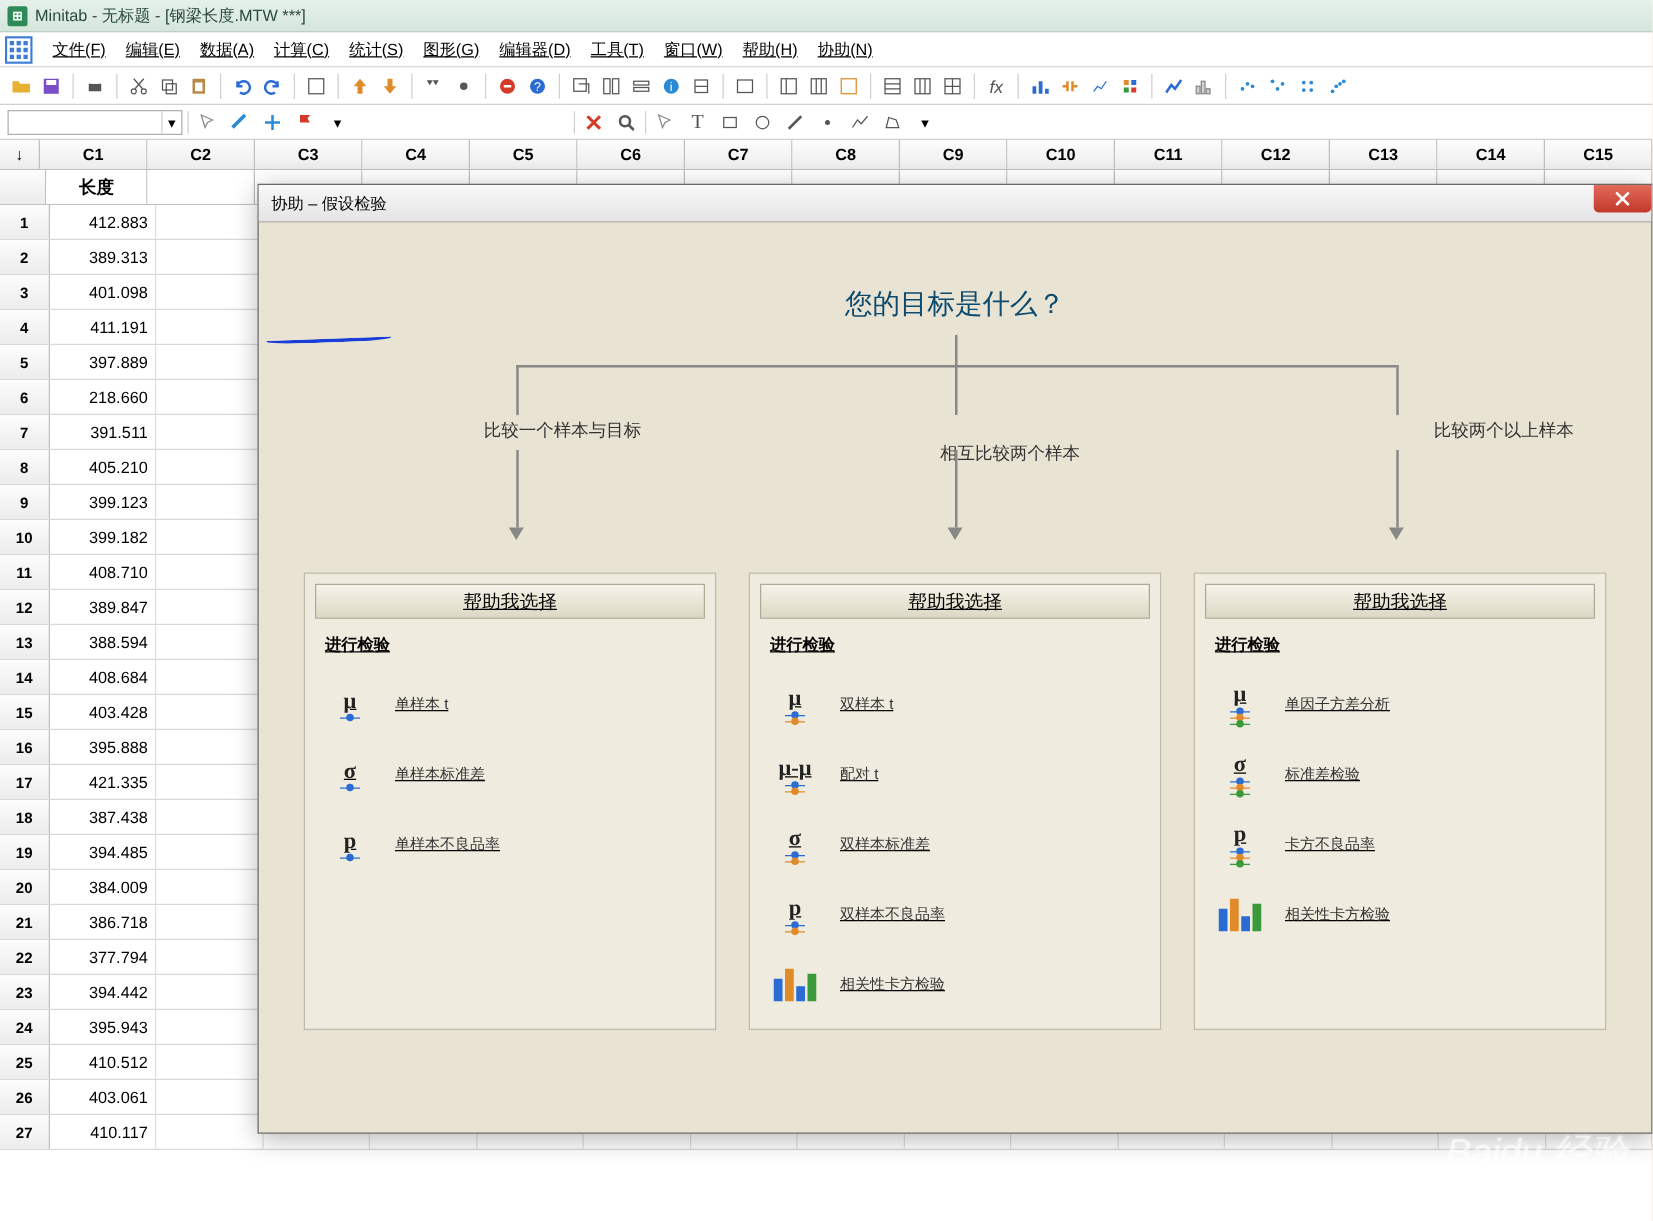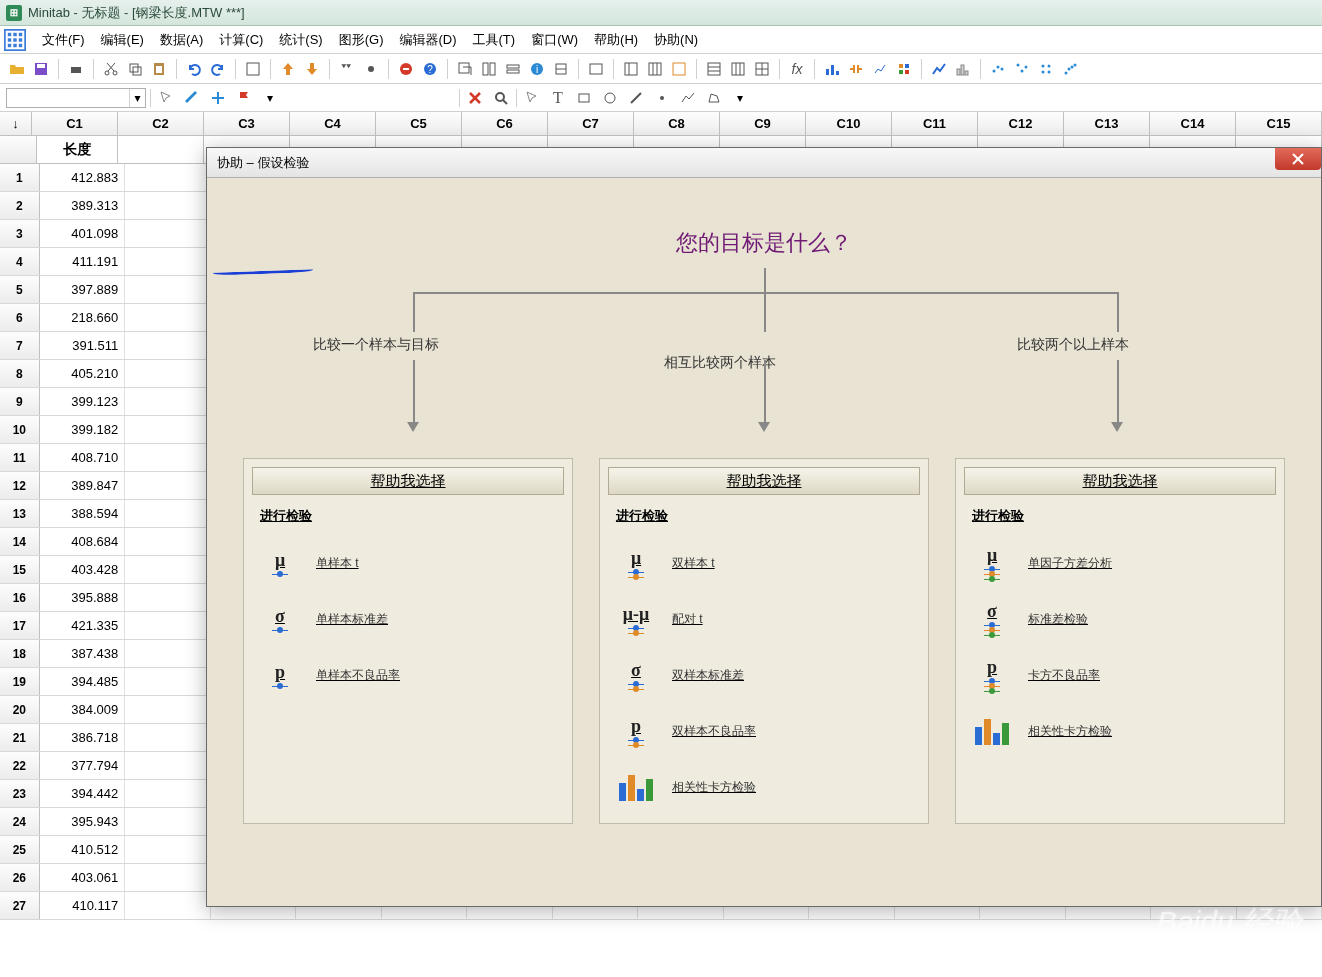--- a/index.html
+++ b/index.html
@@ -5,21 +5,21 @@
 * { box-sizing: border-box; margin: 0; padding: 0; }
 body { font-family: "Microsoft YaHei", Arial, sans-serif; font-size: 12px; background: #fff; overflow: hidden; width: 1322px; height: 977px; position: relative; }
 
 .titlebar { height: 26px; background: linear-gradient(#e6f0ec,#d4e6dc); display: flex; align-items: center; padding: 0 6px; border-bottom: 1px solid #a8c4b4; }
 .titlebar .logo { width: 16px; height: 16px; background: #2e8b57; border-radius: 2px; display: inline-flex; align-items: center; justify-content: center; color: #fff; font-size: 10px; font-weight: bold; margin-right: 6px; }
 .titlebar .title { color: #2a4a3a; font-size: 13px; }
 
 .menubar { height: 28px; background: #fff; border-bottom: 1px solid #d0d0d0; display: flex; align-items: center; padding: 0 4px; }
 .menubar .menu-icon { width: 22px; height: 22px; background: #3b7dd8; display: inline-flex; align-items: center; justify-content: center; margin-right: 8px; }
 .menubar .menu-icon svg { stroke: #fff; }
-.menubar .menu-item { padding: 4px 8px; cursor: pointer; font-size: 13px; }
+.menubar .menu-item { padding: 4px 8px; cursor: pointer; font-size: 13px; text-decoration: underline; }
 
 .toolbar { height: 30px; background: #fff; border-bottom: 1px solid #d0d0d0; display: flex; align-items: center; padding: 0 6px; gap: 2px; }
 .toolbar .sep { width: 1px; height: 20px; background: #d0d0d0; margin: 0 4px; }
 .tb-btn { width: 22px; height: 22px; display: inline-flex; align-items: center; justify-content: center; cursor: pointer; border-radius: 2px; }
 .tb-btn svg { width: 16px; height: 16px; }
 
 .toolbar2 { height: 28px; background: #fff; border-bottom: 1px solid #d0d0d0; display: flex; align-items: center; padding: 0 6px; gap: 4px; }
 .toolbar2 .combo { width: 140px; height: 20px; border: 1px solid #b0b0b0; background: #fff; display: flex; align-items: center; }
 .toolbar2 .combo .dd { width: 16px; height: 18px; border-left: 1px solid #d0d0d0; display: flex; align-items: center; justify-content: center; margin-left: auto; }
 
@@ -32,25 +32,25 @@
 .name-row .cell { border-right: 1px solid #c0c0c0; display: flex; align-items: center; justify-content: center; font-weight: bold; font-size: 14px; background: #fff; }
 .row { display: flex; height: 28px; border-bottom: 1px solid #d8d8d8; }
 .row .rh { width: 40px; border-right: 1px solid #c0c0c0; display: flex; align-items: center; justify-content: center; font-weight: bold; background: linear-gradient(#fdfdfd,#ececec); }
 .row .cell { width: 86px; border-right: 1px solid #e0e0e0; display: flex; align-items: center; padding: 0 6px; font-size: 13px; justify-content: flex-end; }
 
 .dialog { position: absolute; left: 206px; top: 147px; width: 1116px; height: 760px; background: #e8e3d3; border: 1px solid #6a6a6a; box-shadow: 0 4px 20px rgba(0,0,0,0.3); z-index: 100; }
 .dlg-title { height: 30px; background: linear-gradient(#f8f8f8,#e4e4e4); border-bottom: 1px solid #b0b0b0; display: flex; align-items: center; padding: 0 10px; position: relative; font-size: 13px; }
 .dlg-close { position: absolute; right: 0; top: 0; width: 46px; height: 22px; background: linear-gradient(#e36a5a,#c1392b); border-radius: 0 0 4px 4px; display: flex; align-items: center; justify-content: center; color: #fff; font-weight: bold; cursor: pointer; }
 .dlg-banner { margin: 6px; height: 64px; background: linear-gradient(#5a7a94,#3e576c); border: 1px solid #2a3a48; display: flex; align-items: center; padding: 0 22px; color: #fff; font-size: 26px; font-family: "SimSun", serif; }
 .dlg-body { padding: 20px 30px; position: relative; }
-.goal-q { text-align: center; font-size: 22px; font-family: "SimSun", serif; color: #701a75; margin: 30px 0 20px; }
+.goal-q { text-align: center; font-size: 22px; font-family: "SimSun", serif; color: #0c4a6e; margin: 30px 0 20px; }
 .branches { position: relative; height: 180px; }
 .branch-line { position: absolute; border-top: 2px solid #888; }
 .branch-v { position: absolute; width: 2px; background: #888; }
-.branch-label { position: absolute; font-size: 14px; color: #333; text-align: left; width: 200px; }
+.branch-label { position: absolute; font-size: 14px; color: #333; text-align: right; width: 200px; }
 .arrow-down { position: absolute; width: 0; height: 0; border-left: 6px solid transparent; border-right: 6px solid transparent; border-top: 10px solid #888; }
 
 .panels { display: flex; gap: 26px; padding: 0 6px; }
 .panel { flex: 1; background: #efecdf; border: 1px solid #c0bba8; padding: 8px; text-decoration: underline; }
 .panel-btn { height: 28px; background: linear-gradient(#f6f4ea,#ddd8c4); border: 1px solid #b0aa94; display: flex; align-items: center; justify-content: center; font-size: 15px; cursor: pointer; margin-bottom: 12px; }
 .panel-sub { font-size: 13px; font-weight: bold; margin: 4px 0 10px 8px; }
 .test-item { display: flex; align-items: center; gap: 16px; padding: 10px 8px; cursor: pointer; }
 .test-icon { width: 40px; height: 36px; display: flex; flex-direction: column; align-items: center; justify-content: center; }
 .test-label { font-size: 12px; color: #333; }
 .sym { font-family: "Times New Roman", serif; font-size: 18px; font-weight: bold; color: #222; }
@@ -958,21 +958,21 @@
   <div class="dlg-body">
     <div class="goal-q">您的目标是什么？</div>
     <div class="branches">
       <div class="branch-v" style="left:527px;top:-10px;height:24px"></div>
       <div class="branch-line" style="left:176px;top:14px;width:704px"></div>
       <div class="branch-v" style="left:176px;top:14px;height:40px"></div>
       <div class="branch-v" style="left:527px;top:14px;height:40px"></div>
       <div class="branch-v" style="left:880px;top:14px;height:40px"></div>
       <div class="branch-label" style="left:76px;top:58px">比较一个样本与目标</div>
       <div class="branch-label" style="left:427px;top:76px">相互比较两个样本</div>
-      <div class="branch-label" style="left:780px;top:58px">比较两个以上样本</div>
+      <div class="branch-label" style="left:822px;top:58px">比较两个以上样本</div>
       <div class="branch-v" style="left:176px;top:82px;height:62px"></div>
       <div class="branch-v" style="left:527px;top:82px;height:62px"></div>
       <div class="branch-v" style="left:880px;top:82px;height:62px"></div>
       <div class="arrow-down" style="left:170px;top:144px"></div>
       <div class="arrow-down" style="left:521px;top:144px"></div>
       <div class="arrow-down" style="left:874px;top:144px"></div>
     </div>
     <div class="panels">
       <div class="panel">
         <div class="panel-btn">帮助我选择</div>

